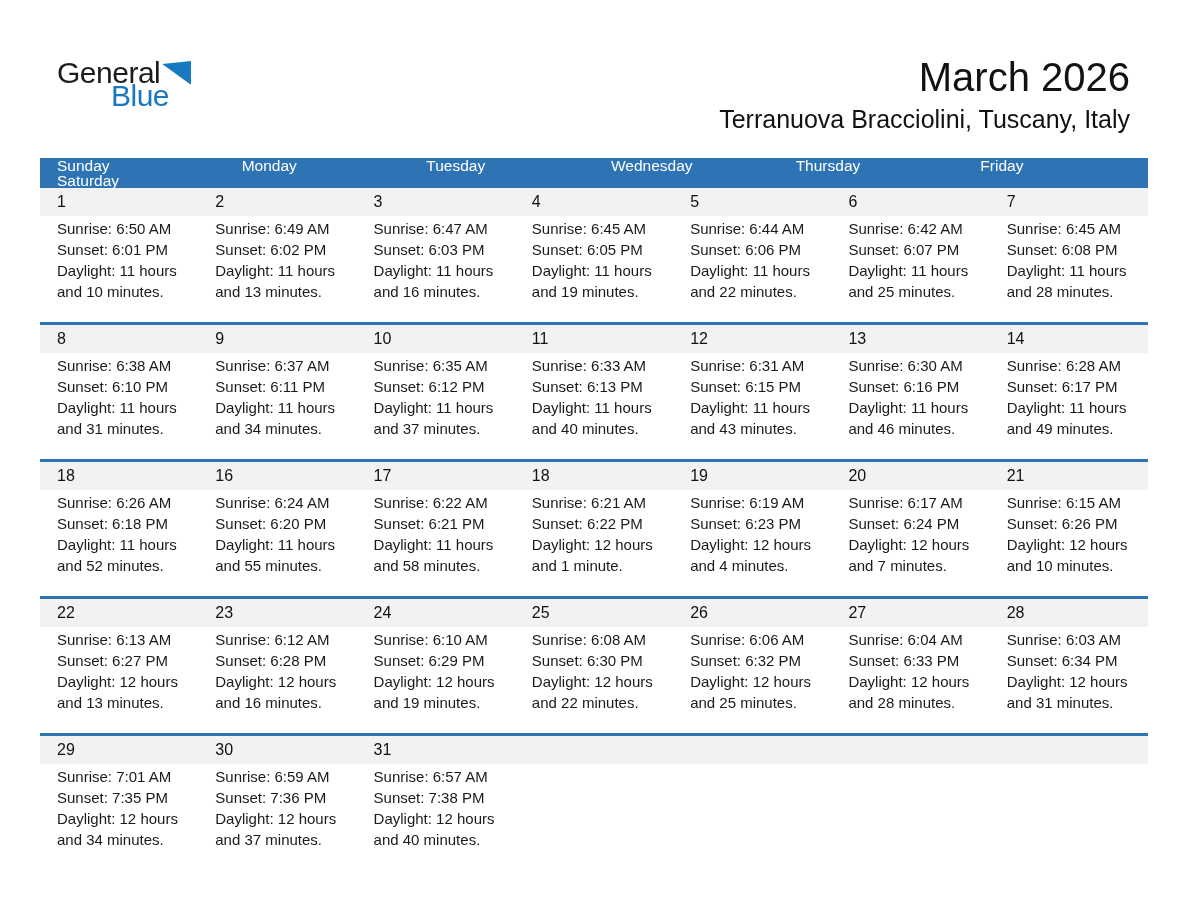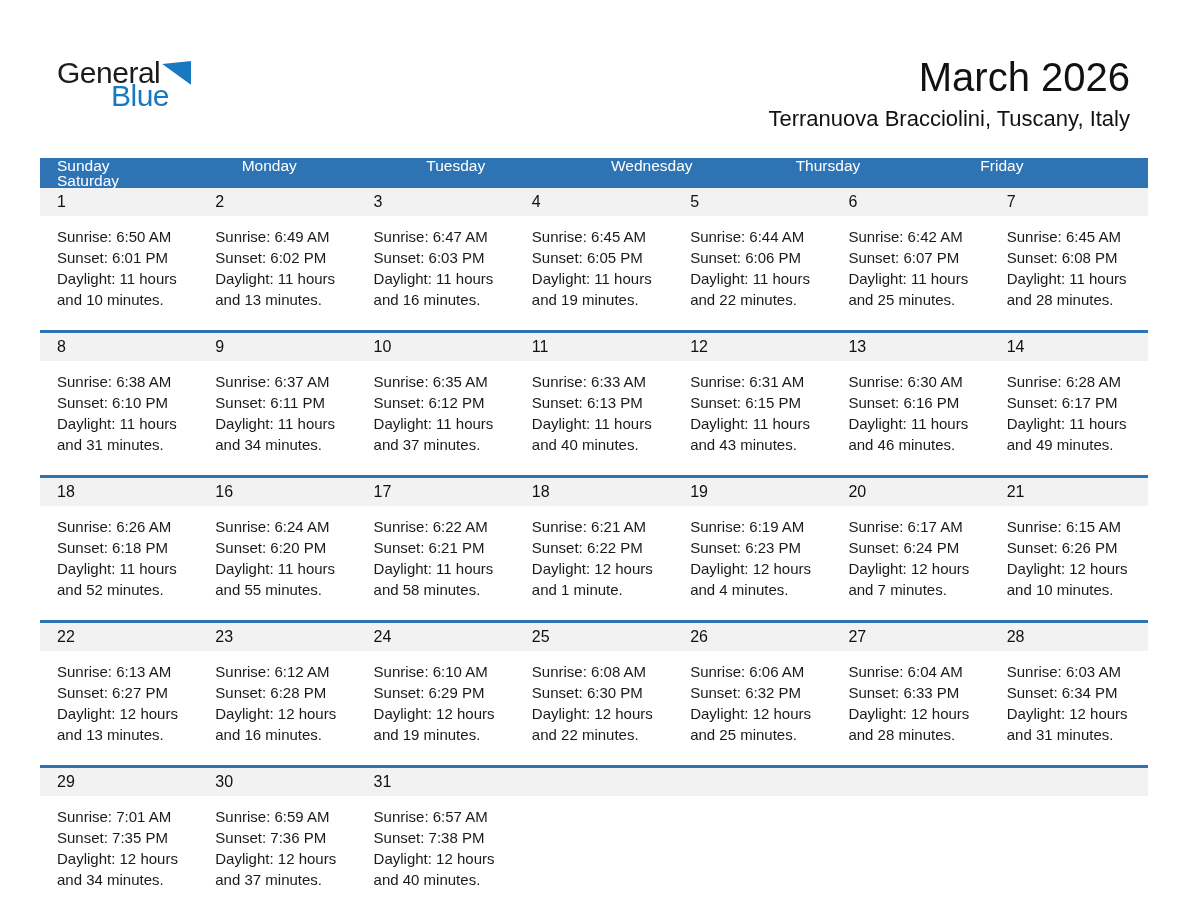--- a/index.html
+++ b/index.html
@@ -26,21 +26,21 @@
     background: var(--logo-blue, #1879C0);
     clip-path: polygon(0 12%, 100% 0, 100% 100%);
   }
   .logo-blue {
     display: block; margin-left: 54px; margin-top: -7px;
     font-size: 30px; line-height: 30px; color: var(--logo-blue, #1879C0); letter-spacing: -0.5px;
   }
 
   .titles { position: absolute; top: 55px; right: 58px; text-align: right; }
   .titles h1 { margin: 0; font-weight: 400; font-size: 40px; line-height: 44px; color: #111; }
-  .titles h2 { margin: 6px 0 0 0; font-weight: 400; font-size: 22px; line-height: 28px; color: #111; }
+  .titles h2 { margin: 6px 0 0 0; font-weight: 400; font-size: 25px; line-height: 28px; color: #111; }
 
   
   .calendar { margin: 0 40px; width: 1108px; }
 
   .weekday-row {
     display: grid; grid-template-columns: repeat(6, 1fr);
     background: var(--header-bg, #2E74B5);
     height: 30px; align-items: center;
   }
   .weekday-cell {
@@ -51,21 +51,21 @@
   .week { border-top: 3px solid var(--week-line, #2E74B5); }
   .week:first-child { border-top: none; }
 
   .num-row {
     display: grid; grid-template-columns: repeat(7, 1fr);
     background: var(--strip-bg, #F2F2F2);
     height: 28px; align-items: center;
   }
   .num-cell { font-size: 16px; color: #111; padding-left: 17px; }
 
-  .detail-row { display: grid; grid-template-columns: repeat(7, 1fr); margin-top: 8px; }
+  .detail-row { display: grid; grid-template-columns: repeat(7, 1fr); }
   .detail-cell { padding: 2px 6px 20px 17px; min-height: 104px; }
   .detail-cell .line {
     font-size: 15px; line-height: 21px; color: #1a1a1a; white-space: nowrap;
   }
 </style>
 </head>
 <body>
 
 <div class="page">
 

